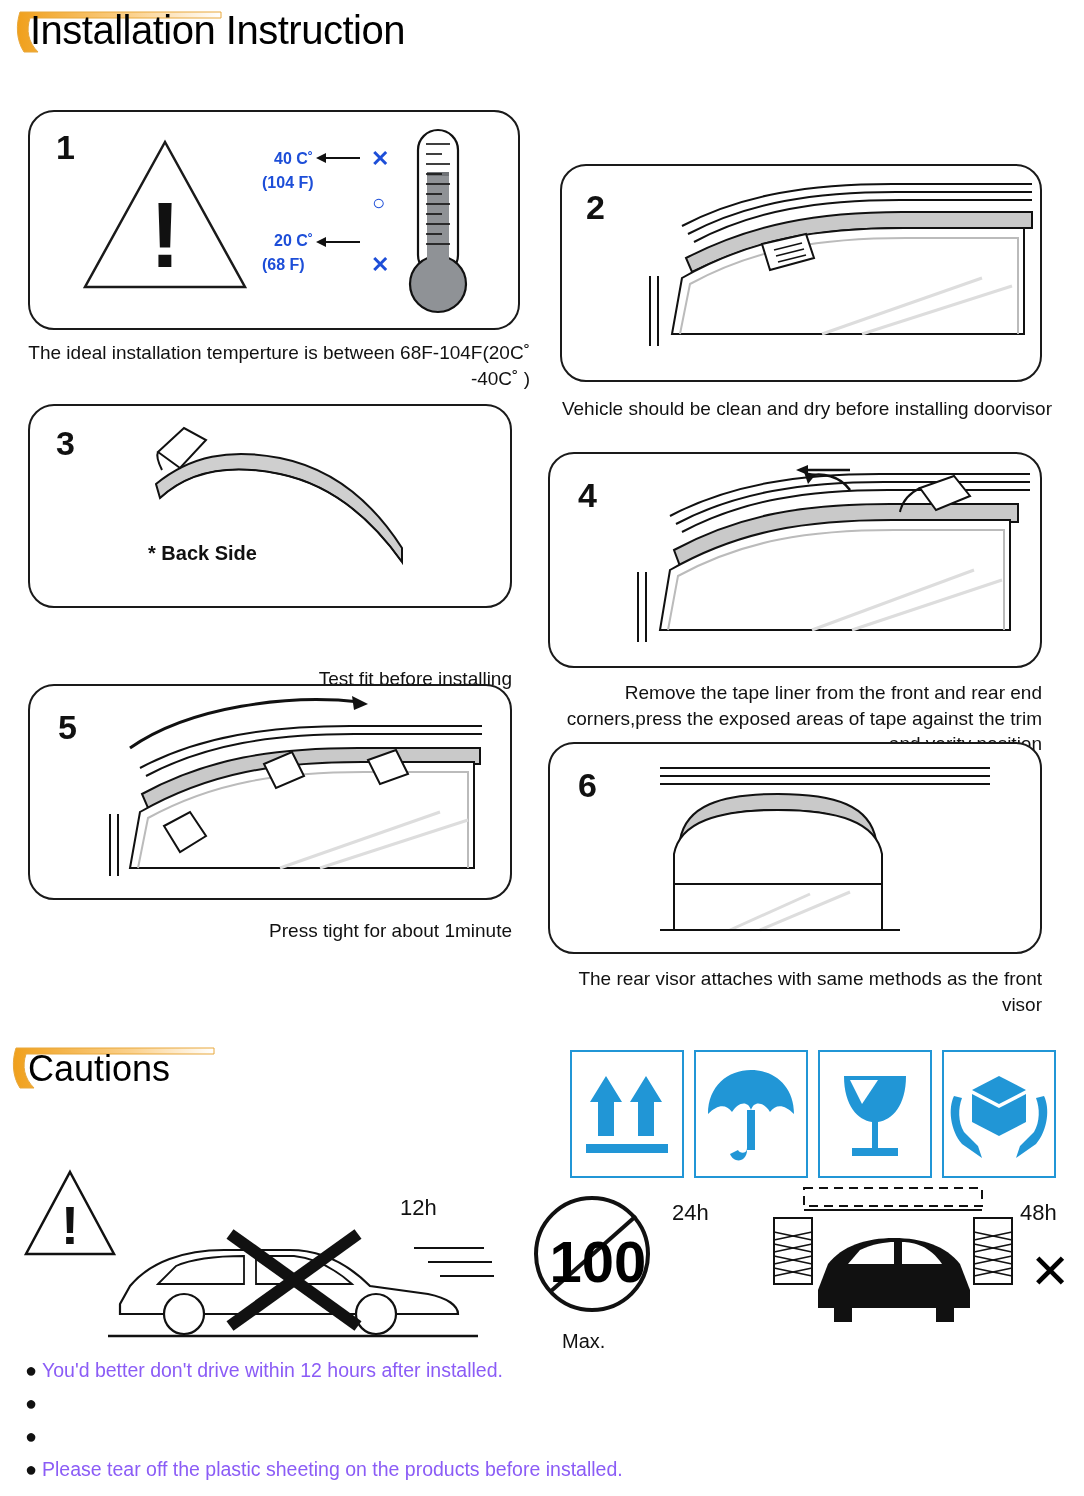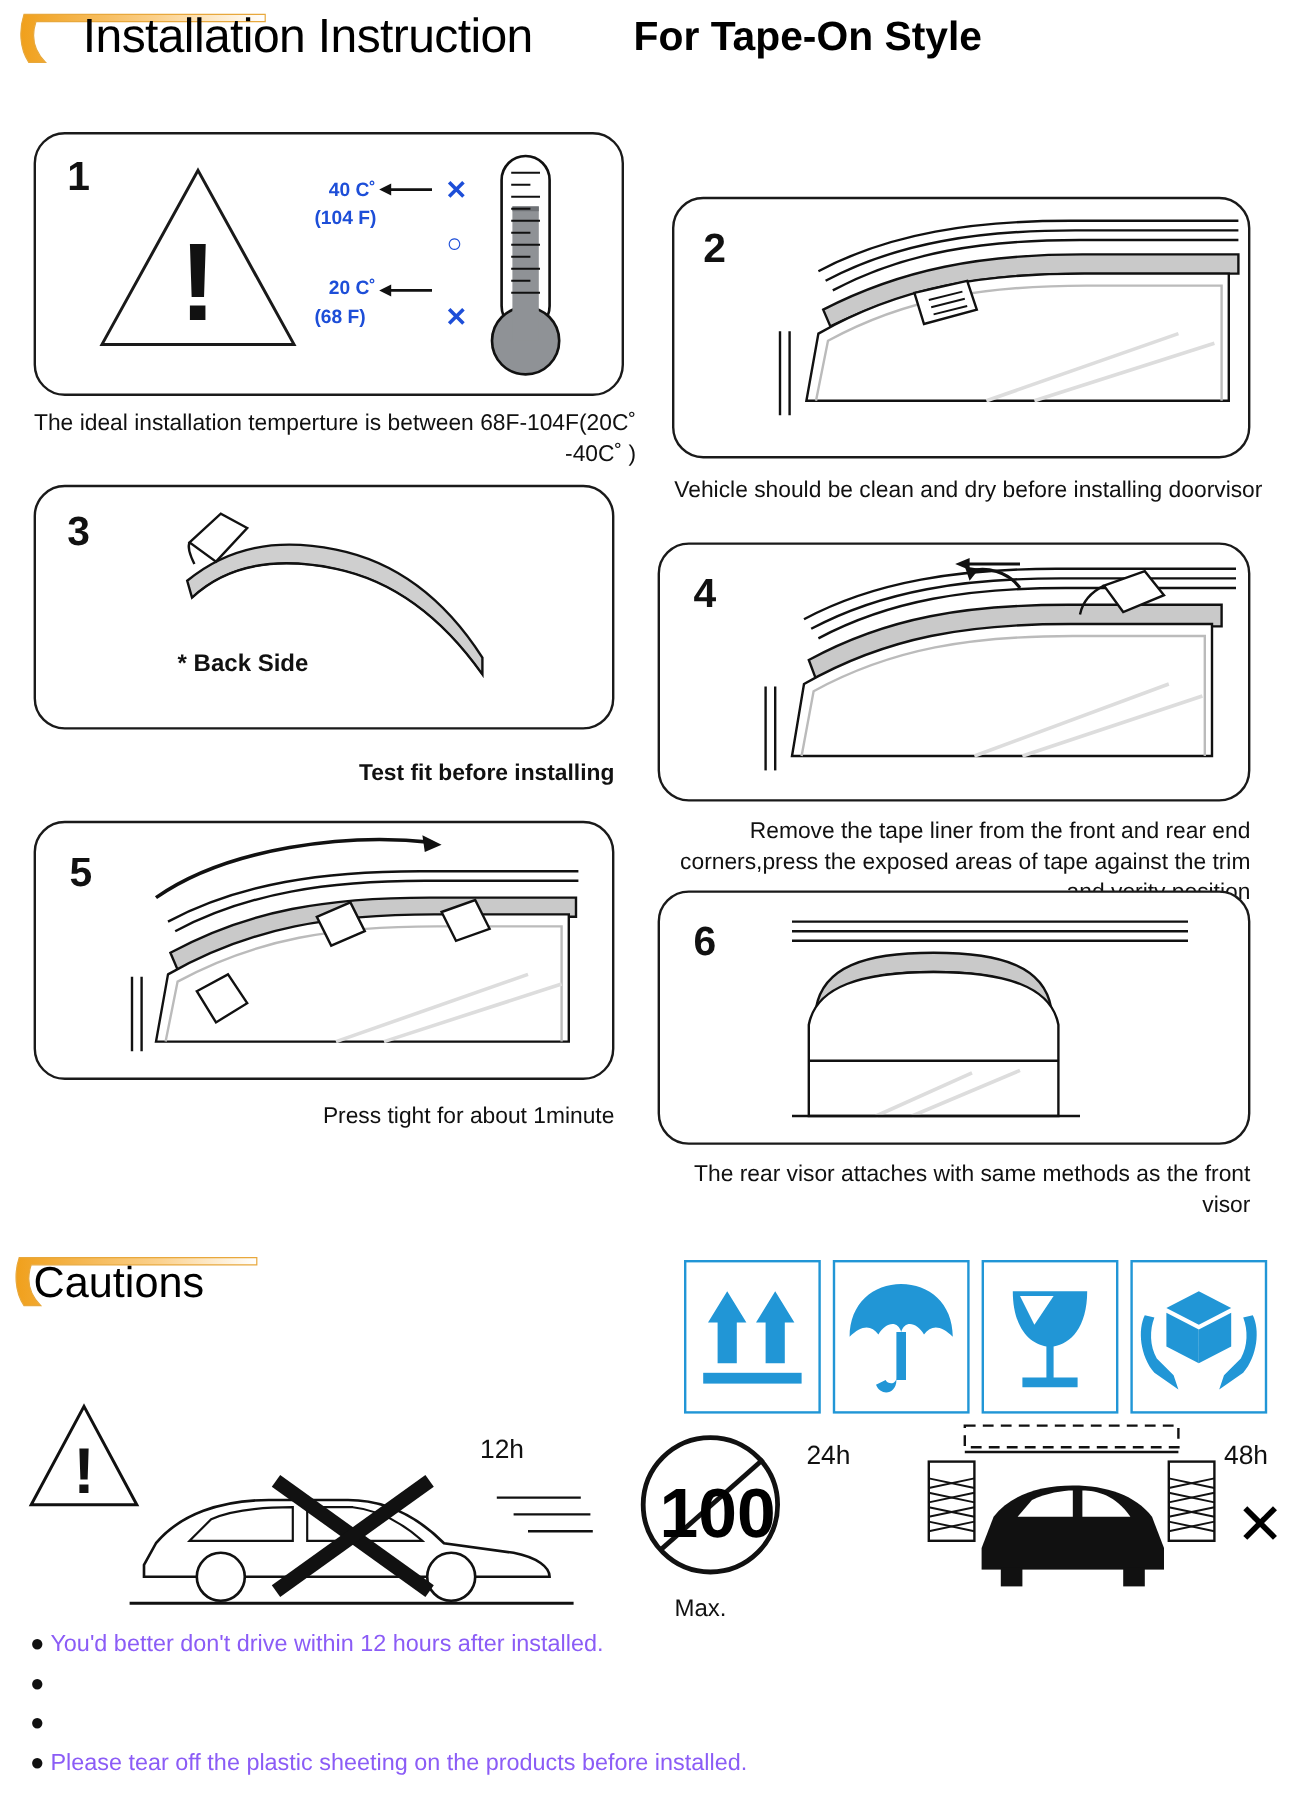--- a/index.html
+++ b/index.html
@@ -27,21 +27,20 @@
     left: 16px; top: 8px;
     width: 210px; height: 46px;
   }
   #title-main {
     position: absolute;
     left: 30px; top: 8px;
     font-size: 40px;
     font-weight: 400;
     letter-spacing: -0.5px;
     white-space: nowrap;
-    padding-left: 39px;
   }
   #title-sub {
     position: absolute;
     left: 528px; top: 12px;
     font-size: 34px;
     font-weight: bold;
     white-space: nowrap;
   }
 
   
@@ -149,21 +148,20 @@
     <defs>
       <linearGradient id="gh" x1="0" y1="0" x2="1" y2="0">
         <stop offset="0%" stop-color="#f0a01c"></stop>
         <stop offset="55%" stop-color="#fbd08a"></stop>
         <stop offset="100%" stop-color="#ffffff"></stop>
       </linearGradient>
     </defs>
     <path d="M4,4 L205,4 L205,10 L14,10 C10,22 12,34 22,44 L8,44 C0,32 0,16 4,4 Z" fill="url(#gh)" stroke="#e8a83c" stroke-width="1"></path>
   </svg>
   <div id="title-main">Installation Instruction</div>
-  <div id="title-sub">For Tape-On Style</div>
 </div>
 
 <div class="panel" style="left:28px; top:110px; width:492px; height:220px;">
   <div class="step-num" style="left:26px; top:16px;">1</div>
   <svg class="panel-svg" width="492" height="220" viewBox="0 0 492 220">
 
     <polygon points="135,30 215,175 55,175" fill="#fff" stroke="#1a1a1a" stroke-width="2.5"></polygon>
     <text x="135" y="155" font-family="Liberation Sans, sans-serif" font-size="92" font-weight="bold" text-anchor="middle" fill="#111">!</text>
 
     <line x1="330" y1="46" x2="290" y2="46" stroke="#111" stroke-width="2.2"></line>
@@ -232,21 +230,21 @@
   <svg class="panel-svg" width="484" height="204" viewBox="0 0 484 204">
 
     <path d="M126,78 C160,50 200,42 250,52 C300,62 340,92 372,142 L372,156 C338,108 298,78 250,68 C202,58 160,64 130,92 Z" fill="#cfcfcf" stroke="#111" stroke-width="2"></path>
     <path d="M130,92 C160,64 202,58 250,68 C298,78 338,108 372,156" fill="none" stroke="#111" stroke-width="1.4"></path>
 
     <path d="M128,46 L154,22 L176,34 L150,62 Z" fill="#fff" stroke="#111" stroke-width="2"></path>
     <path d="M132,64 C128,56 126,50 128,46" fill="none" stroke="#111" stroke-width="2"></path>
   </svg>
   <div class="lbl-small" style="left:118px; top:136px;">* Back Side</div>
 </div>
-<div class="caption" style="left:28px; top:632px; width:484px;font-weight:bold;">Test fit before installing</div>
+<div class="caption" style="left:28px; top:666px; width:484px;">Test fit before installing</div>
 
 <div class="panel" style="left:548px; top:452px; width:494px; height:216px;">
   <div class="step-num" style="left:28px; top:22px;">4</div>
   <svg class="panel-svg" width="494" height="216" viewBox="0 0 494 216">
 
     <path d="M120,62 C180,30 250,20 330,20 L480,20" fill="none" stroke="#111" stroke-width="2"></path>
     <path d="M126,70 C186,38 254,28 334,28 L480,28" fill="none" stroke="#111" stroke-width="2"></path>
     <path d="M132,78 C192,46 258,36 338,36 L480,36" fill="none" stroke="#111" stroke-width="2"></path>
 
     <path d="M124,96 C190,60 256,50 340,50 L468,50 L468,68 L340,68 C258,68 194,80 130,112 Z" fill="#c9c9c9" stroke="#111" stroke-width="2"></path>

